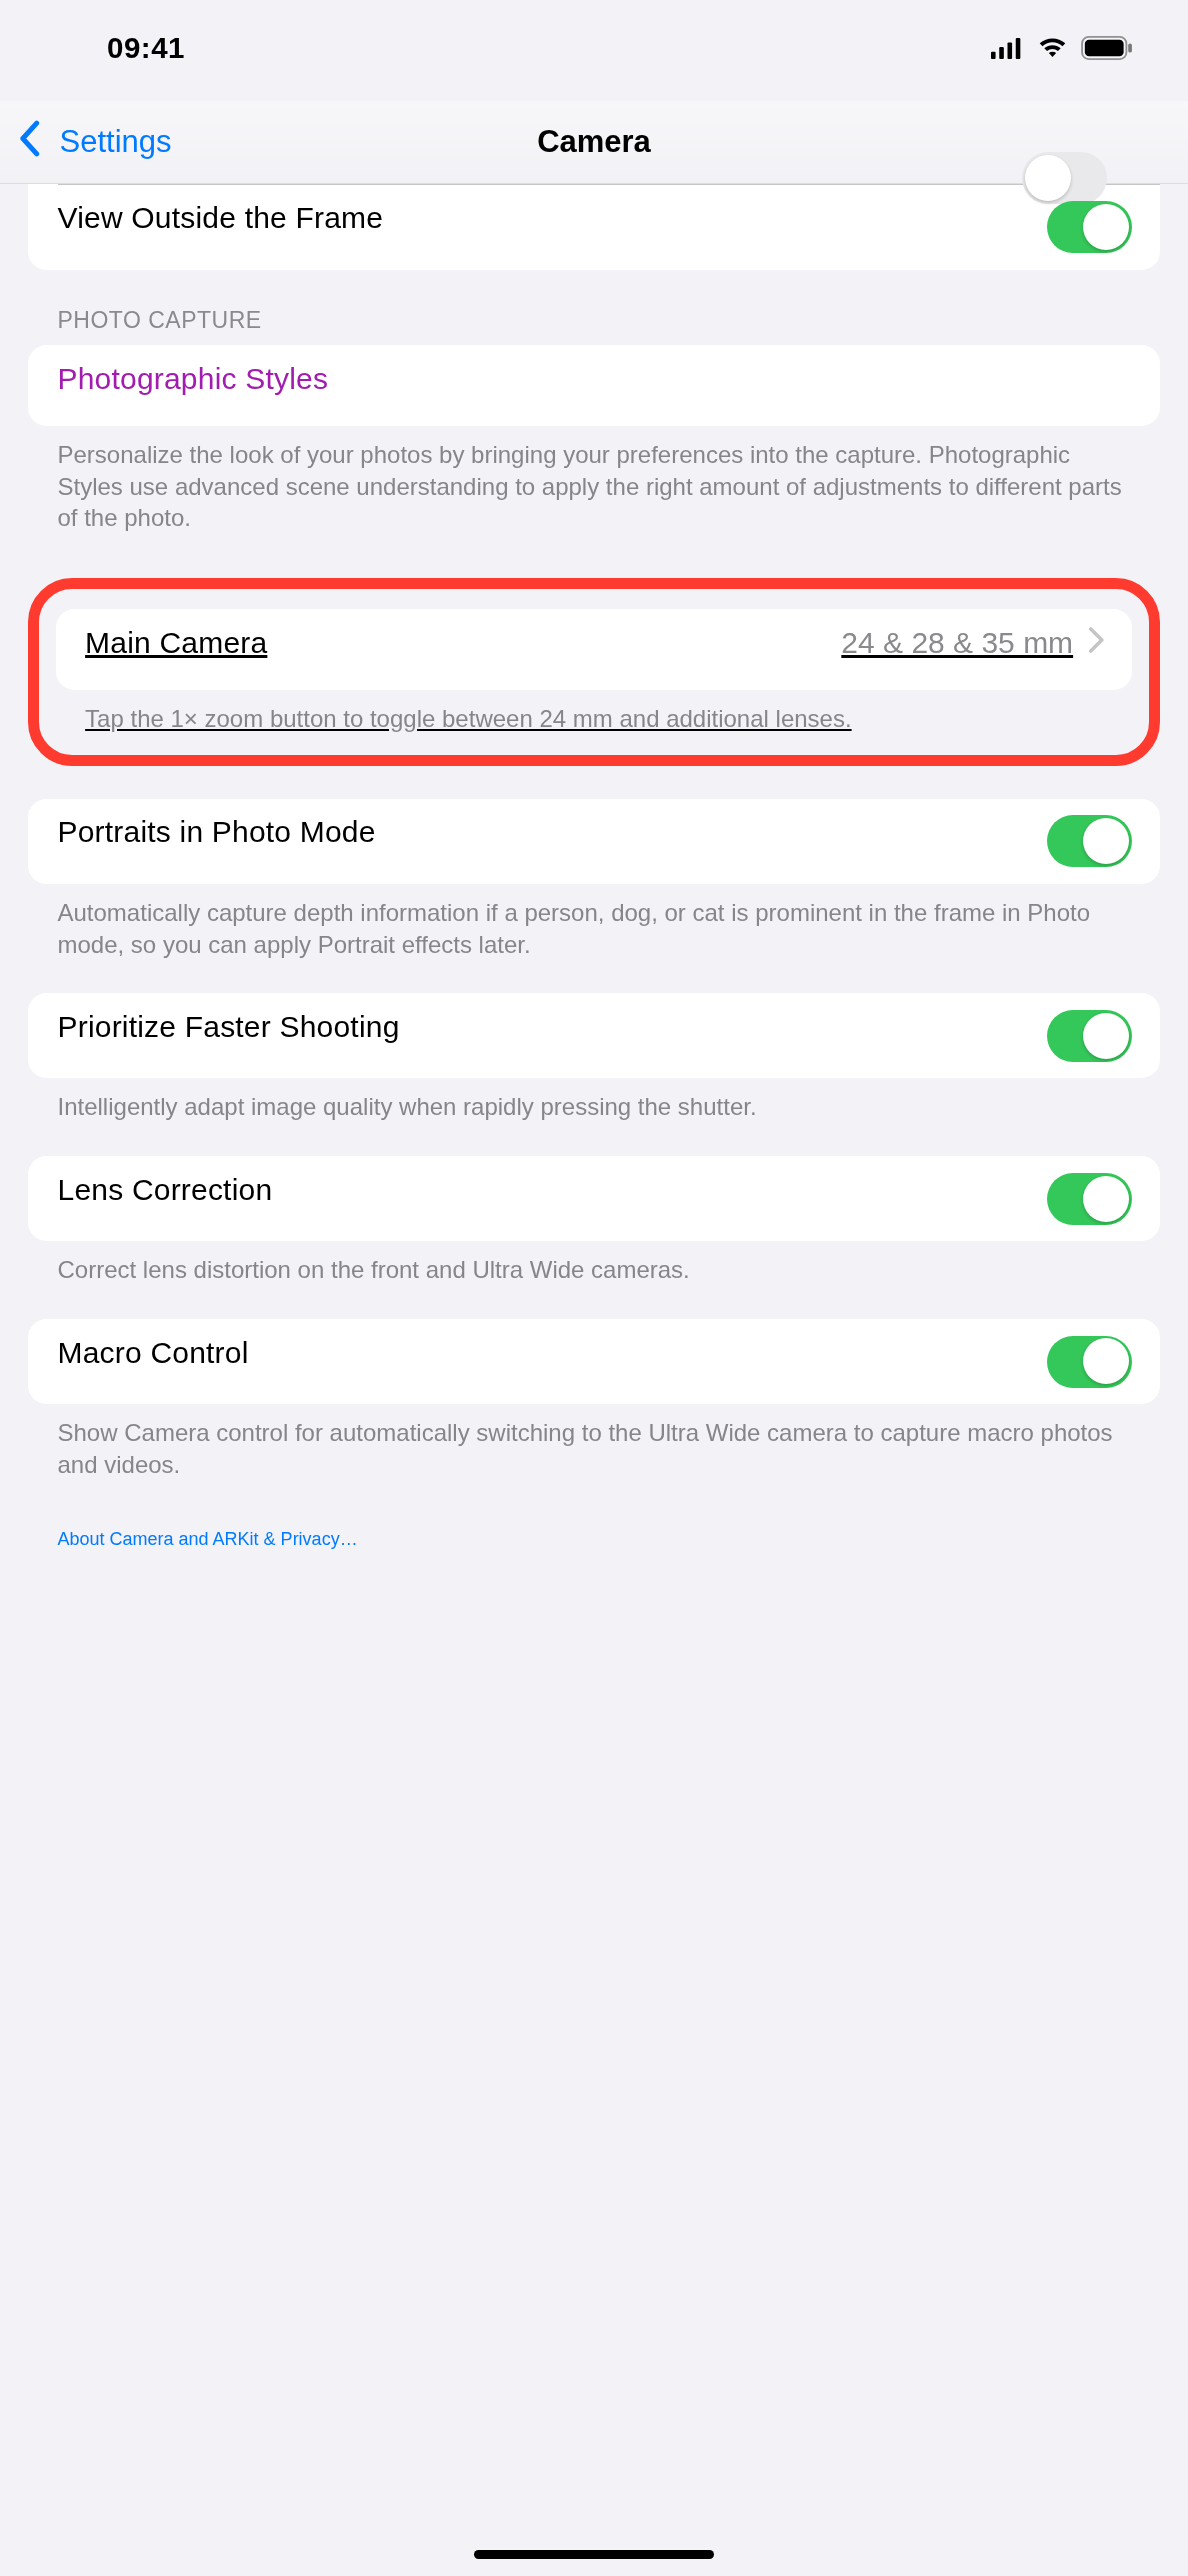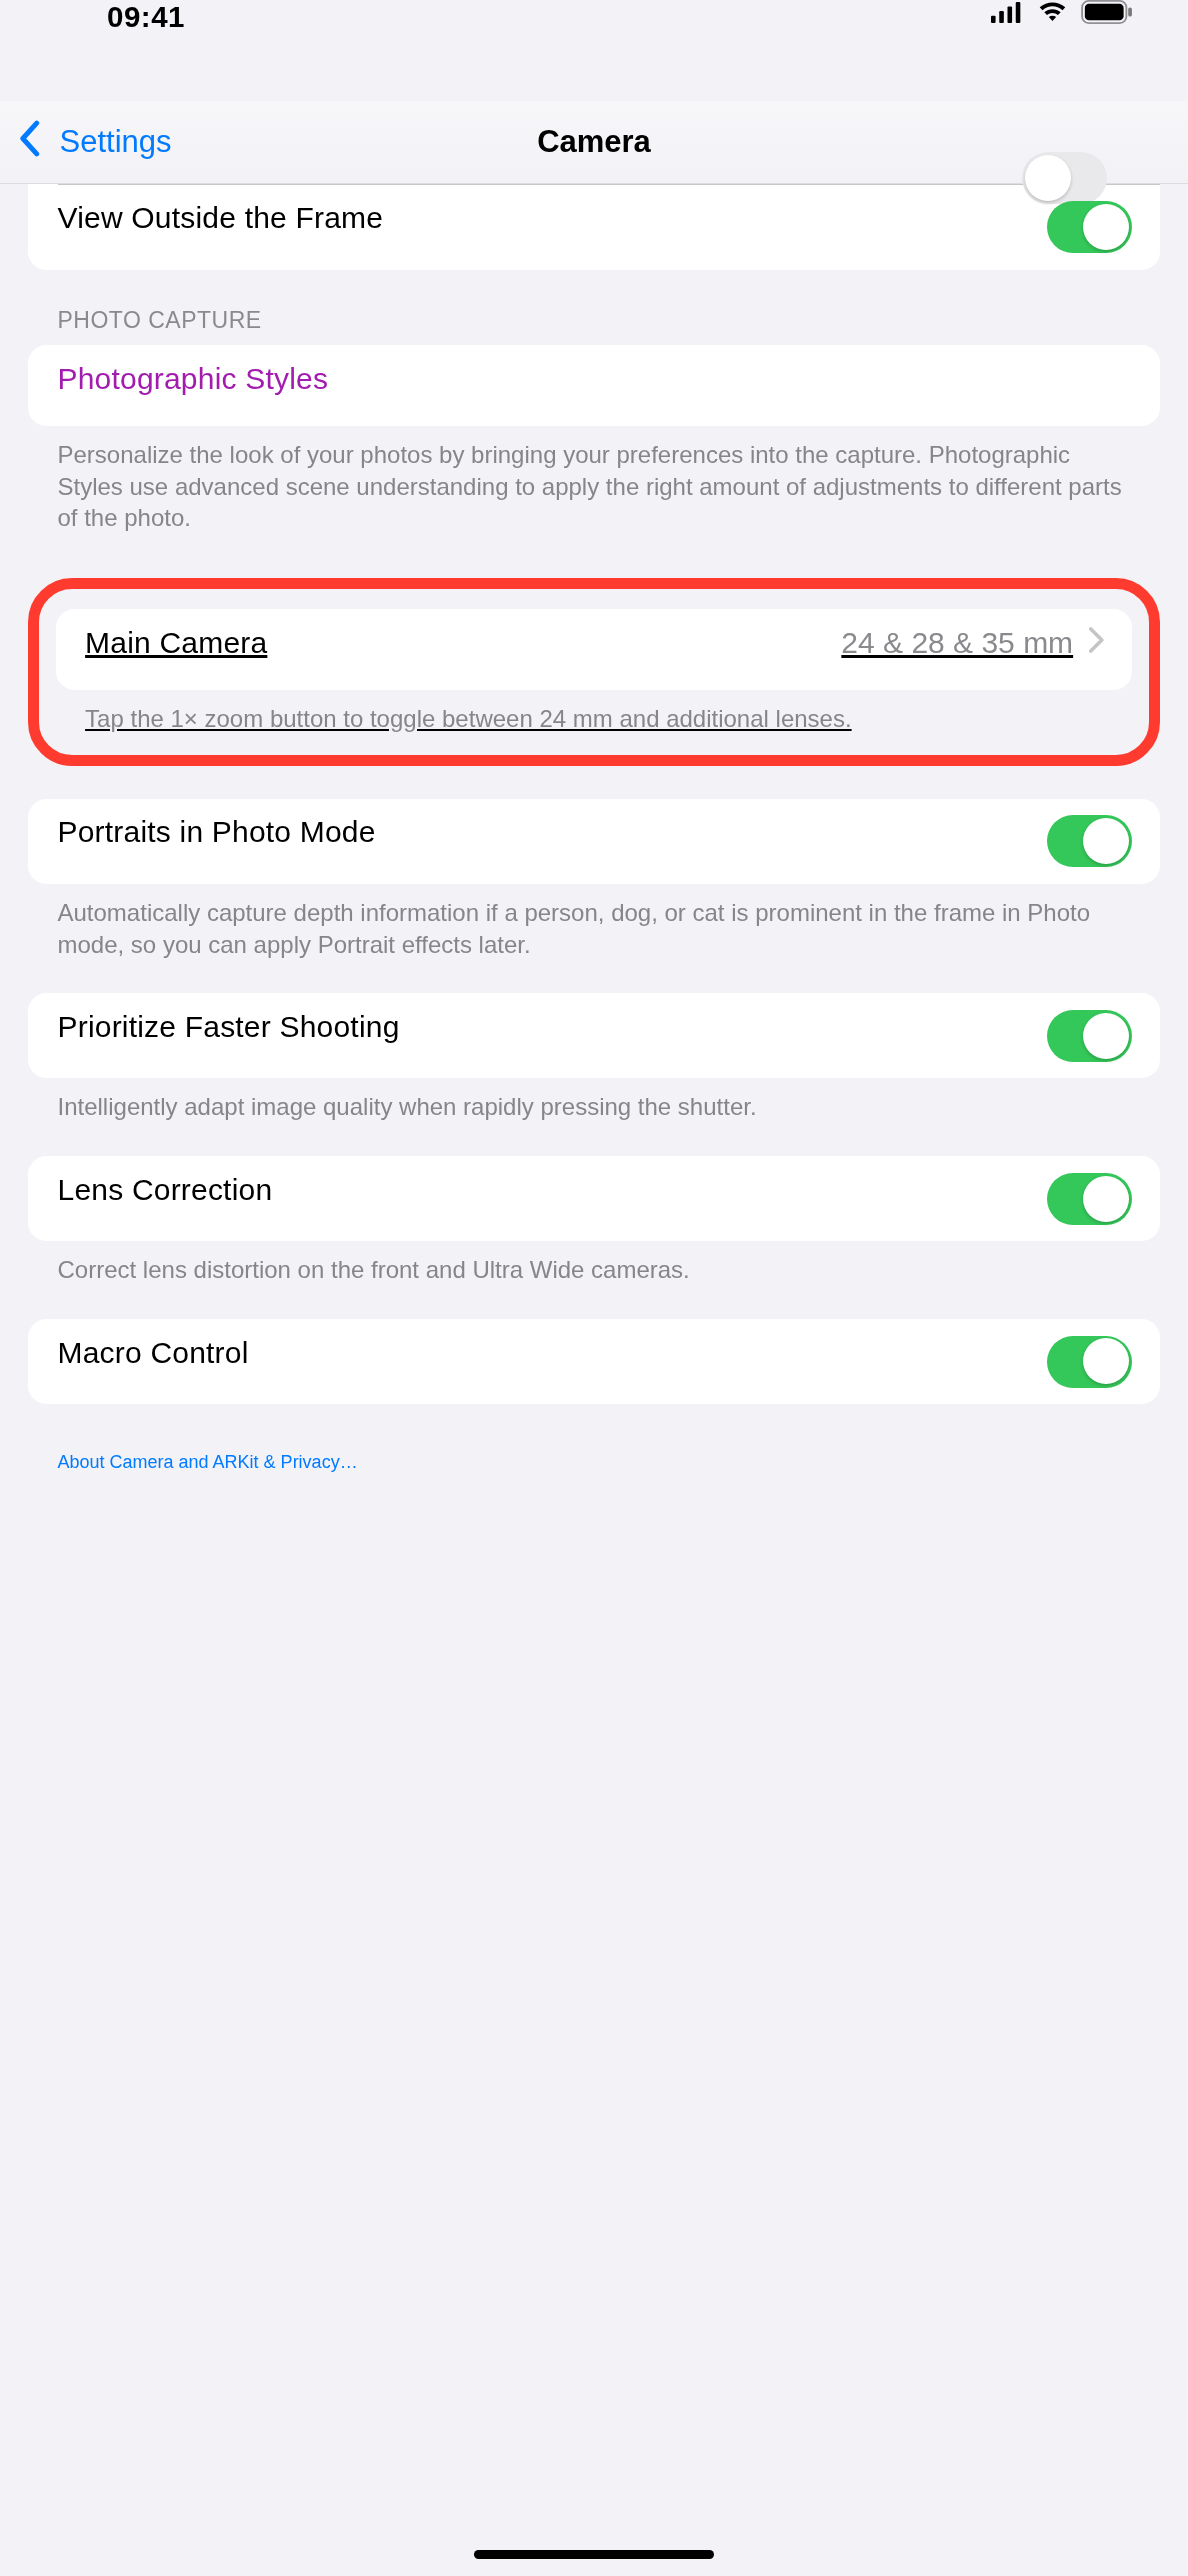--- a/index.html
+++ b/index.html
@@ -9,21 +9,21 @@
     background: #f2f2f7;
     color: #000;
     overflow: hidden;
     position: relative;
   }
 
   
   .status-bar {
     height: 101px;
     display: flex;
-    align-items: flex-start;
+    align-items: center;
     justify-content: space-between;
     padding: 0 55px 5.5px 55px;
   }
   .status-time {
     font-size: 29.5px;
     font-weight: 600;
     letter-spacing: 0.5px;
     padding-left: 52px;
   }
   .status-icons {
@@ -292,20 +292,21 @@
     <div class="footer-text">Correct lens distortion on the front and Ultra Wide cameras.</div>
   </div>
 
   <div class="group">
     <div class="cell-list">
       <div class="cell">
         <span class="cell-label">Macro Control</span>
         <div class="toggle on"></div>
       </div>
     </div>
+    <div class="footer-text">Show Camera control for automatically switching to the Ultra Wide camera to capture macro photos and videos.</div>
   </div>
 
   <div class="privacy-link">About Camera and ARKit &amp; Privacy…</div>
 
 </div>
 
 <div class="home-indicator"></div>
 
 
 </body></html>

